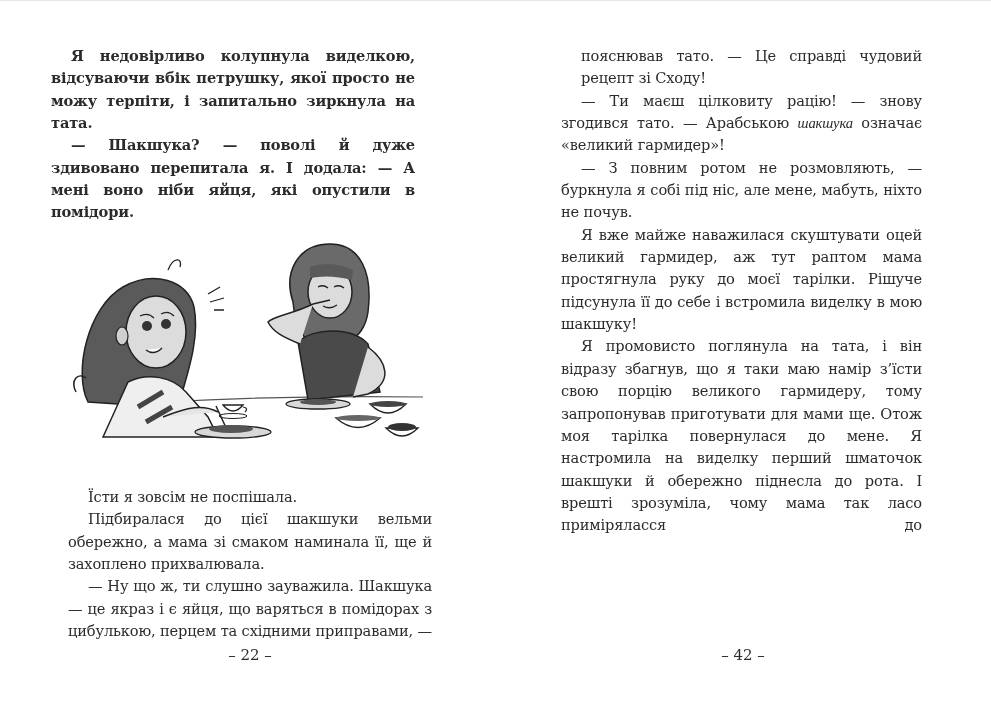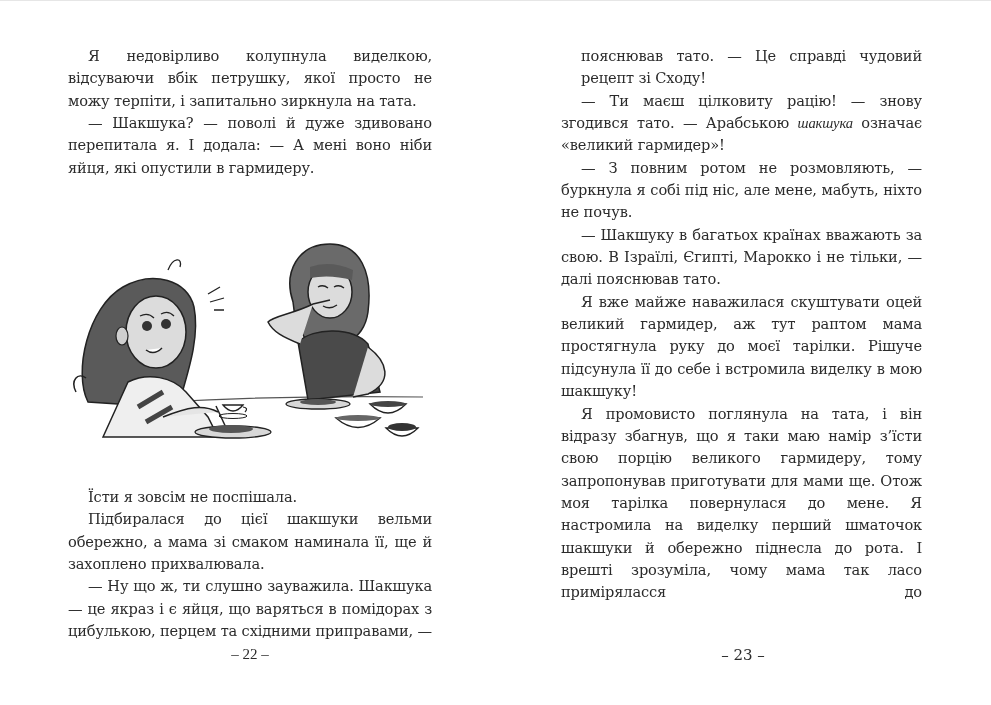--- a/index.html
+++ b/index.html
@@ -37,54 +37,54 @@
       text-align: justify;
       hyphens: manual;
     }
     .text-block p {
       margin: 0;
       text-indent: 20px;
     }
     .text-block p.noindent { text-indent: 0; margin-left: 20px; }
     .text-block p.last-justify { text-align-last: justify; }
 
-    .left-top { left: 68px; top: 45px; width: 364px; }
+    .left-top { left: 51px; top: 45px; width: 364px; font-weight: bold; }
     .left-bottom { left: 68px; top: 486px; width: 364px; }
     .right-main { left: 66px; top: 45px; width: 361px; }
 
     .page-number {
       position: absolute;
       top: 646px;
       width: 100%;
       text-align: center;
       font-size: 15px;
       color: #2b2b2b;
     }
-    .page-left .page-number { left: 0; width: 495px; padding-left: 5px; box-sizing: border-box; font-family: Liberation Serif, serif; }
+    .page-left .page-number { left: 0; width: 495px; padding-left: 5px; box-sizing: border-box; }
     .page-right .page-number { left: 0; }
 
     .illustration {
       position: absolute;
       left: 68px;
       top: 232px;
       width: 360px;
       height: 210px;
     }
     .illustration svg { width: 100%; height: 100%; display: block; }
     em { font-style: italic; font-family: Liberation Serif, serif; }
   </style>
 </head>
 <body>
 
 <div class="top-edge"></div>
 
 <div class="page page-left">
   <div class="text-block left-top">
     <p>Я недовірливо колупнула виделкою, відсуваючи вбік петрушку, якої просто не можу терпіти, і запитально зиркнула на тата.</p>
-    <p>— Шакшука? — поволі й дуже здивовано перепитала я. І додала: — А мені воно ніби яйця, які опустили в гармидеру.</p>
+    <p>— Шакшука? — поволі й дуже здивовано перепитала я. І додала: — А мені воно ніби яйця, які опустили в помідори.</p>
   </div>
 
   <div class="illustration">
     <svg viewBox="0 0 360 210" xmlns="http://www.w3.org/2000/svg">
 
       <path d="M95 170 Q220 163 355 165" stroke="#555" stroke-width="1.2" fill="none"></path>
 
       <path d="M20 170 C5 140 20 75 55 55 C85 38 120 48 126 75 C132 105 120 140 112 168 L95 175 Z" fill="#5a5a5a" stroke="#222" stroke-width="1.5"></path>
       <path d="M8 160 C2 148 10 140 18 146" stroke="#222" stroke-width="1.5" fill="none"></path>
 
@@ -146,19 +146,18 @@
   </div>
 
   <div class="page-number">– 22 –</div>
 </div>
 
 <div class="page page-right">
   <div class="text-block right-main">
     <p class="noindent">пояснював тато. — Це справді чудовий рецепт зі Сходу!</p>
     <p><span>— Ти маєш цілковиту рацію! — знову згодився тато. — Арабською </span><em>шакшука</em><span> означає «великий гармидер»!</span></p>
     <p>— З повним ротом не розмовляють, — буркнула я собі під ніс, але мене, мабуть, ніхто не почув.</p>
-    <p>— Шакшуку в багатьох країнах вважають за свою. В Ізраїлі, Єгипті, Марокко і не тільки, — далі пояснював тато.</p>
     <p>Я вже майже наважилася скуштувати оцей великий гармидер, аж тут раптом мама простягнула руку до моєї тарілки. Рішуче підсунула її до себе і встромила виделку в мою шакшуку!</p>
     <p class="last-justify">Я промовисто поглянула на тата, і він відразу збагнув, що я таки маю намір з’їсти свою порцію великого гармидеру, тому запропонував приготувати для мами ще. Отож моя тарілка повернулася до мене. Я настромила на виделку перший шматочок шакшуки й обережно піднесла до рота. І врешті зрозуміла, чому мама так ласо приміряласся до</p>
   </div>
 
-  <div class="page-number">– 23 –</div>
+  <div class="page-number">– 42 –</div>
 </div>
 
 </body></html>

